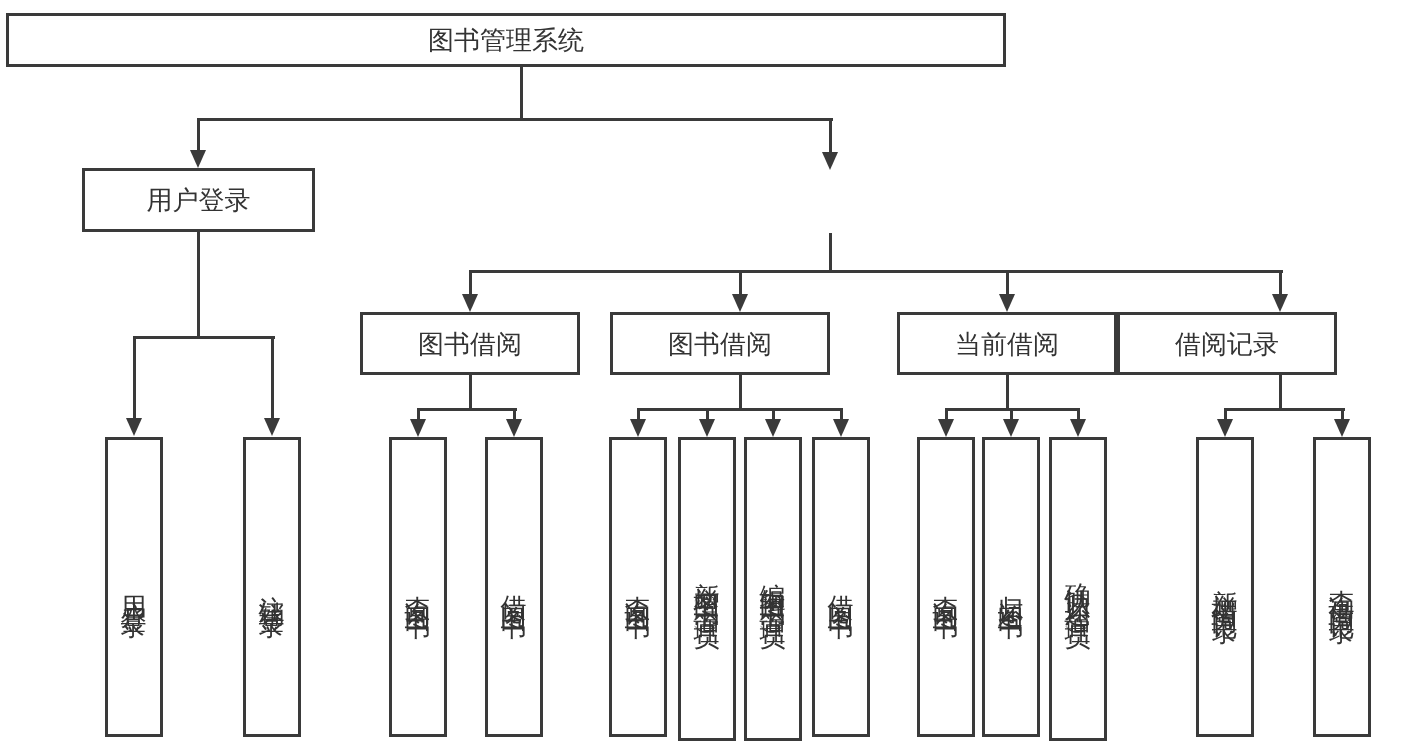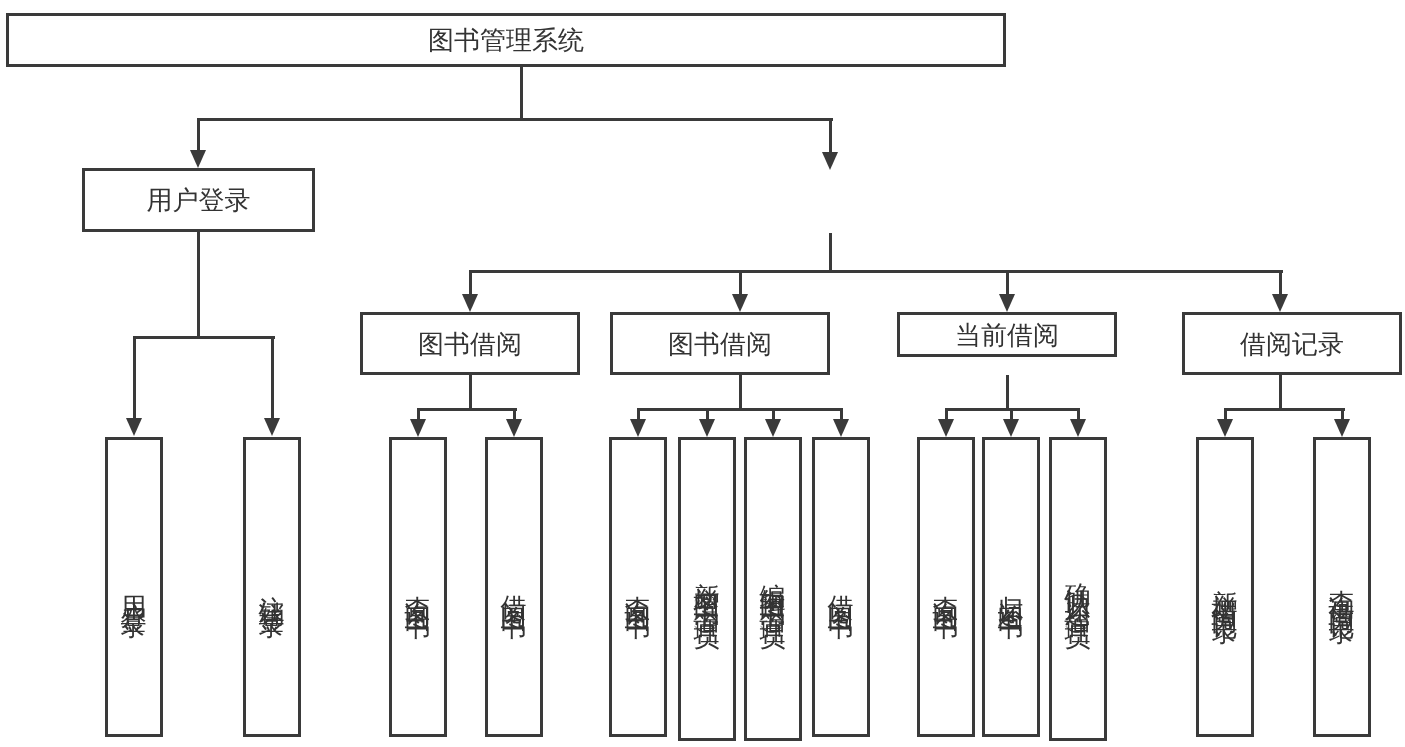--- a/index.html
+++ b/index.html
@@ -93,24 +93,24 @@
   <div class="arrow" style="left:999px; top:294px;"></div>
   <div class="line" style="left:1279px; top:270px; width:3px; height:26px;"></div>
   <div class="arrow" style="left:1272px; top:294px;"></div>
 
   <div class="box" style="left:360px; top:312px; width:220px; height:63px;">
     <span>图书借阅</span>
   </div>
   <div class="box" style="left:610px; top:312px; width:220px; height:63px;">
     <span>图书借阅</span>
   </div>
-  <div class="box" style="left:897px; top:312px; width:220px; height:45px;">
+  <div class="box" style="left:897px; top:312px; width:220px; height:63px;">
     <span>当前借阅</span>
   </div>
-  <div class="box" style="left:1182px; top:312px; width:220px; height:63px;">
+  <div class="box" style="left:1117px; top:312px; width:220px; height:63px;">
     <span>借阅记录</span>
   </div>
 
   <div class="line" style="left:469px; top:375px; width:3px; height:35px;"></div>
   <div class="line" style="left:417px; top:408px; width:100px; height:3px;"></div>
   <div class="line" style="left:417px; top:408px; width:3px; height:13px;"></div>
   <div class="arrow" style="left:410px; top:419px;"></div>
   <div class="line" style="left:513px; top:408px; width:3px; height:13px;"></div>
   <div class="arrow" style="left:506px; top:419px;"></div>
 

